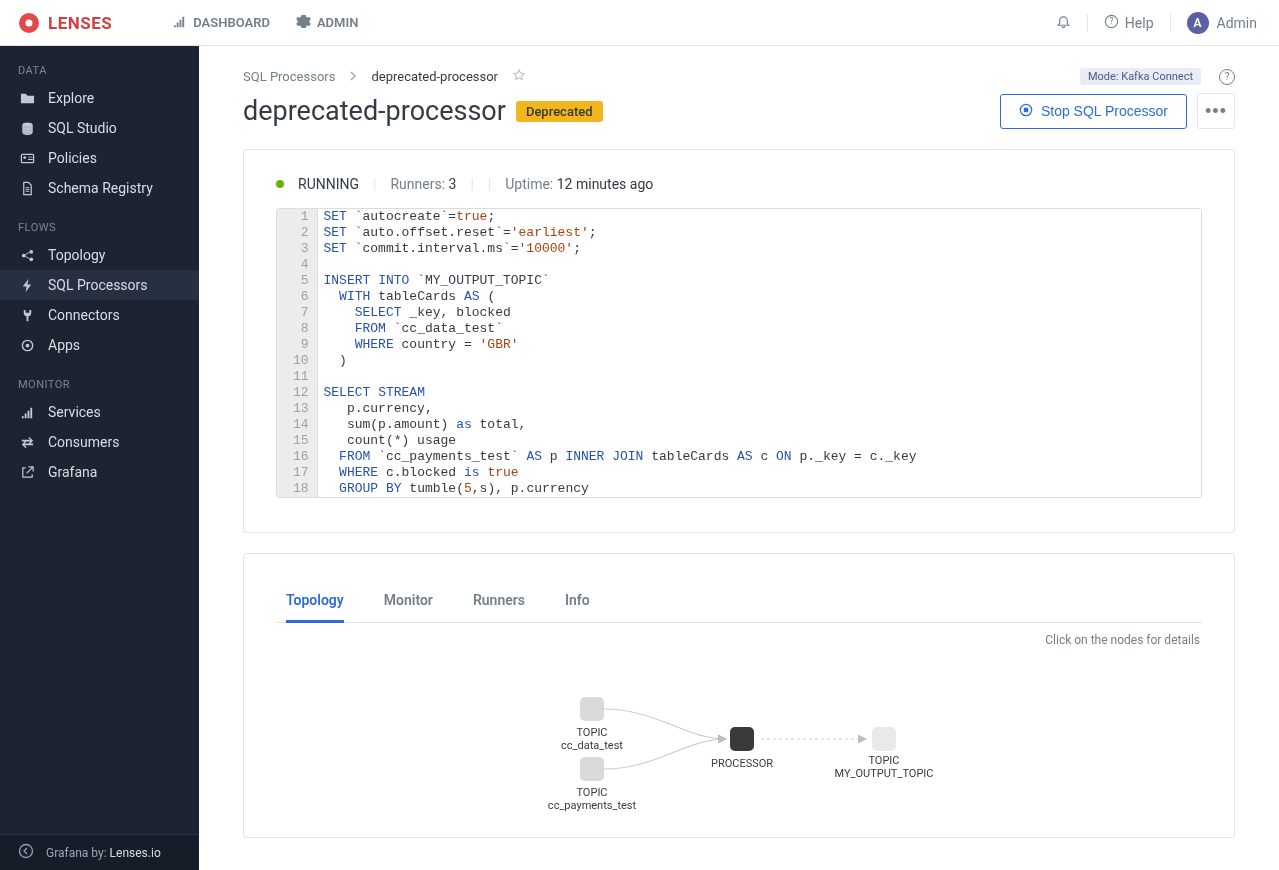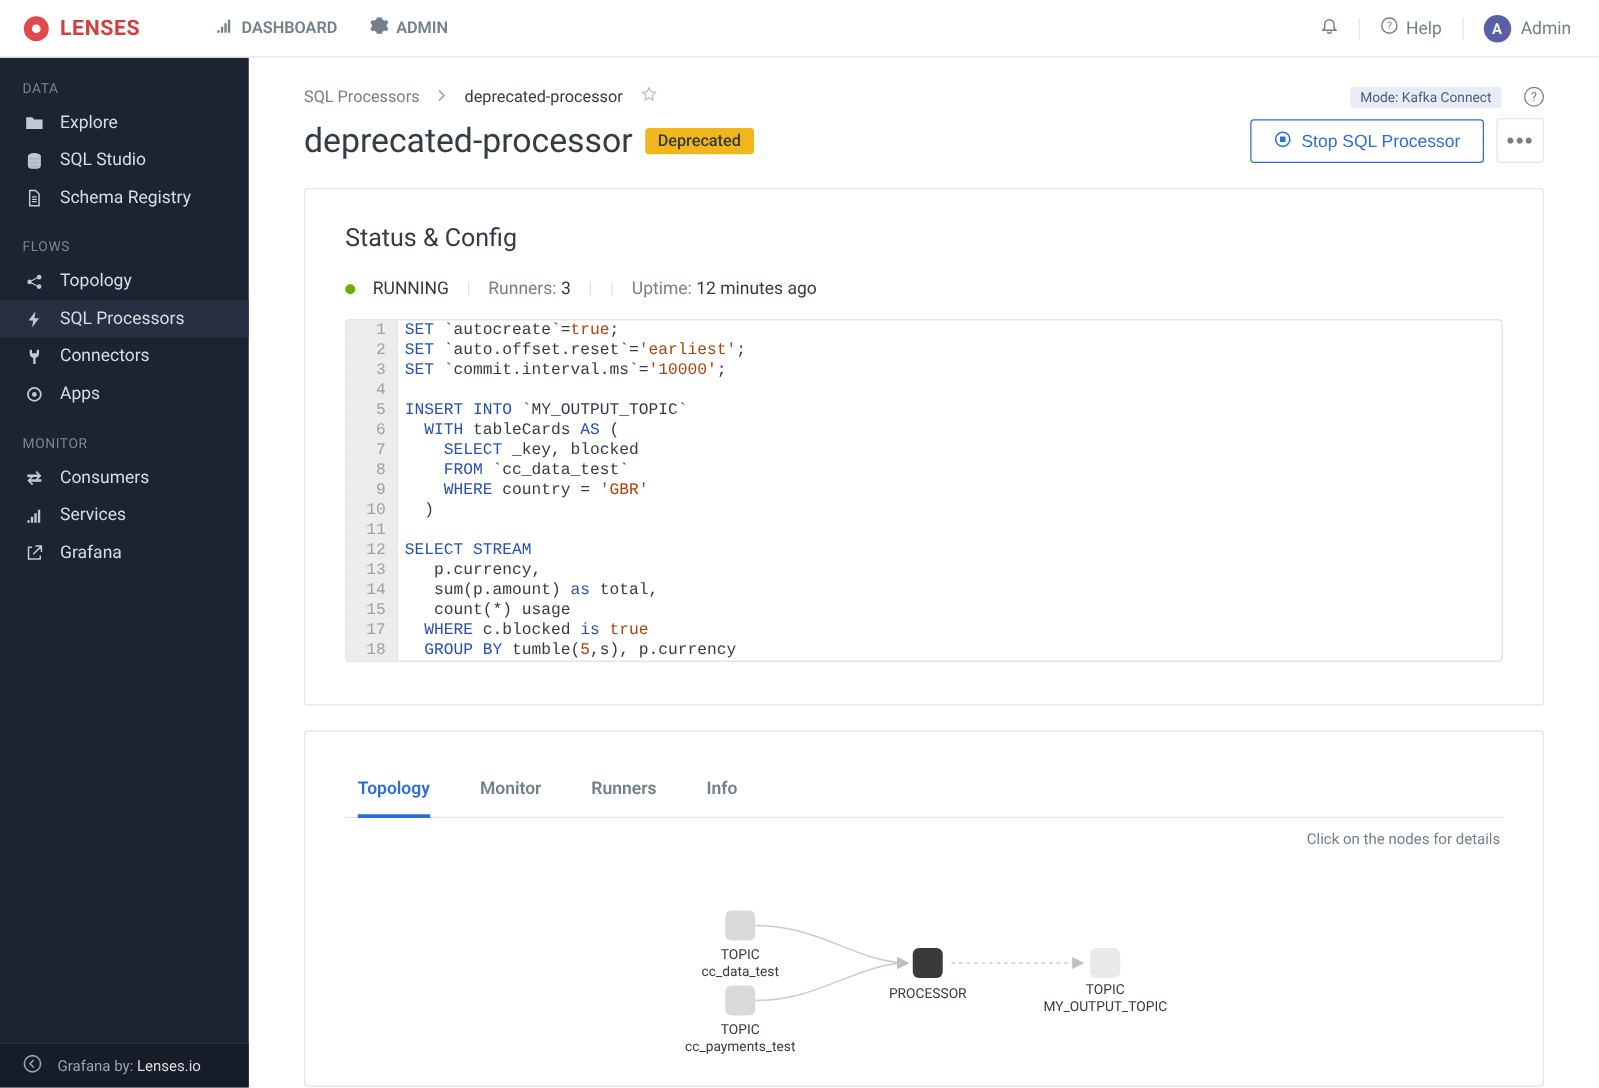--- a/index.html
+++ b/index.html
@@ -359,20 +359,30 @@
           <svg class="icn-svg" viewBox="0 0 16 16">
             <ellipse cx="8" cy="3.5" rx="5" ry="2" fill="currentColor"></ellipse>
             <path fill="currentColor" d="M3 3.5v3c0 1.1 2.2 2 5 2s5-.9 5-2v-3M3 6.5v3c0 1.1 2.2 2 5 2s5-.9 5-2v-3M3 9.5v3c0 1.1 2.2 2 5 2s5-.9 5-2v-3" stroke="currentColor" fill-opacity="0.9"></path>
           </svg>
         </span>
       <span>SQL Studio</span>
     </div>
     <div class="side-item">
       <span class="icn">
           <svg class="icn-svg" viewBox="0 0 16 16">
+            <rect x="1.5" y="3.5" width="13" height="9" rx="1" fill="none" stroke="currentColor" stroke-width="1.3"></rect>
+            <circle cx="5" cy="7" r="1.5" fill="currentColor"></circle>
+            <path fill="currentColor" d="M8.5 6h5v1h-5zM8.5 8.5h5v1h-5z"></path>
+          </svg>
+        </span>
+      <span>Policies</span>
+    </div>
+    <div class="side-item">
+      <span class="icn">
+          <svg class="icn-svg" viewBox="0 0 16 16">
             <path fill="none" stroke="currentColor" stroke-width="1.3" d="M4 1.5h5l3 3v10H4z"></path>
             <path stroke="currentColor" d="M6 7h4M6 9h4M6 11h4"></path>
           </svg>
         </span>
       <span>Schema Registry</span>
     </div>
 
     <div class="side-heading">FLOWS</div>
     <div class="side-item">
       <span class="icn">
@@ -408,32 +418,32 @@
             <circle cx="8" cy="8" r="2" fill="currentColor"></circle>
           </svg>
         </span>
       <span>Apps</span>
     </div>
 
     <div class="side-heading">MONITOR</div>
     <div class="side-item">
       <span class="icn">
           <svg class="icn-svg" viewBox="0 0 16 16">
+            <path fill="currentColor" d="M2 12h2v2H2zM5 9h2v5H5zM8 6h2v8H8zM11 3h2v11h-2z"></path>
+          </svg>
+        </span>
+      <span>Services</span>
+    </div>
+    <div class="side-item">
+      <span class="icn">
+          <svg class="icn-svg" viewBox="0 0 16 16">
             <path fill="currentColor" d="M2 5h9l-2-2 1-1 4 4-4 4-1-1 2-2H2zM14 11H5l2 2-1 1-4-4 4-4 1 1-2 2h9z"></path>
           </svg>
         </span>
       <span>Consumers</span>
-    </div>
-    <div class="side-item">
-      <span class="icn">
-          <svg class="icn-svg" viewBox="0 0 16 16">
-            <path fill="currentColor" d="M2 12h2v2H2zM5 9h2v5H5zM8 6h2v8H8zM11 3h2v11h-2z"></path>
-          </svg>
-        </span>
-      <span>Services</span>
     </div>
     <div class="side-item">
       <span class="icn">
           <svg class="icn-svg" viewBox="0 0 16 16">
             <path fill="none" stroke="currentColor" stroke-width="1.3" d="M6 3H3v10h10v-3M9 2h5v5M14 2L7 9"></path>
           </svg>
         </span>
       <span>Grafana</span>
     </div>
   </div>
@@ -485,21 +495,20 @@
       </span>
       <span>Stop SQL Processor</span>
     </button>
     <button class="btn-more">
       <span>•••</span>
     </button>
   </div>
 
   <div class="panel">
     <div class="panel-pad">
-      <div class="section-title">Status &amp; Config</div>
       <div class="status-line">
         <span class="dot"></span>
         <span class="st-val">RUNNING</span>
         <span class="st-sep">|</span>
         <span>
           <span class="st-label">Runners:</span>
           <span class="st-val">3</span>
         </span>
         <span class="st-sep">|</span>
         <span class="st-sep">|</span>
@@ -564,20 +573,24 @@
                 <td class="gut">13</td>
                 <td class="code"><span>   p.currency,</span></td>
               </tr>
           <tr>
                 <td class="gut">14</td>
                 <td class="code"><span>   sum(p.amount) </span><span class="kw">as</span><span> total,</span></td>
               </tr>
           <tr>
                 <td class="gut">15</td>
                 <td class="code"><span>   count(*) usage</span></td>
+              </tr>
+          <tr>
+                <td class="gut">16</td>
+                <td class="code">  <span class="kw">FROM</span> <span class="bt">`cc_payments_test`</span> <span class="kw">AS</span><span> p </span><span class="kw">INNER JOIN</span><span> tableCards </span><span class="kw">AS</span><span> c </span><span class="kw">ON</span><span> p._key = c._key</span></td>
               </tr>
           <tr>
                 <td class="gut">17</td>
                 <td class="code">  <span class="kw">WHERE</span><span> c.blocked </span><span class="kw">is</span><span> </span><span class="bool">true</span></td>
               </tr>
           <tr>
                 <td class="gut">18</td>
                 <td class="code">  <span class="kw">GROUP</span> <span class="kw">BY</span><span> tumble(</span><span class="bool">5</span><span>,s), p.currency</span></td>
               </tr>
         </tbody>

